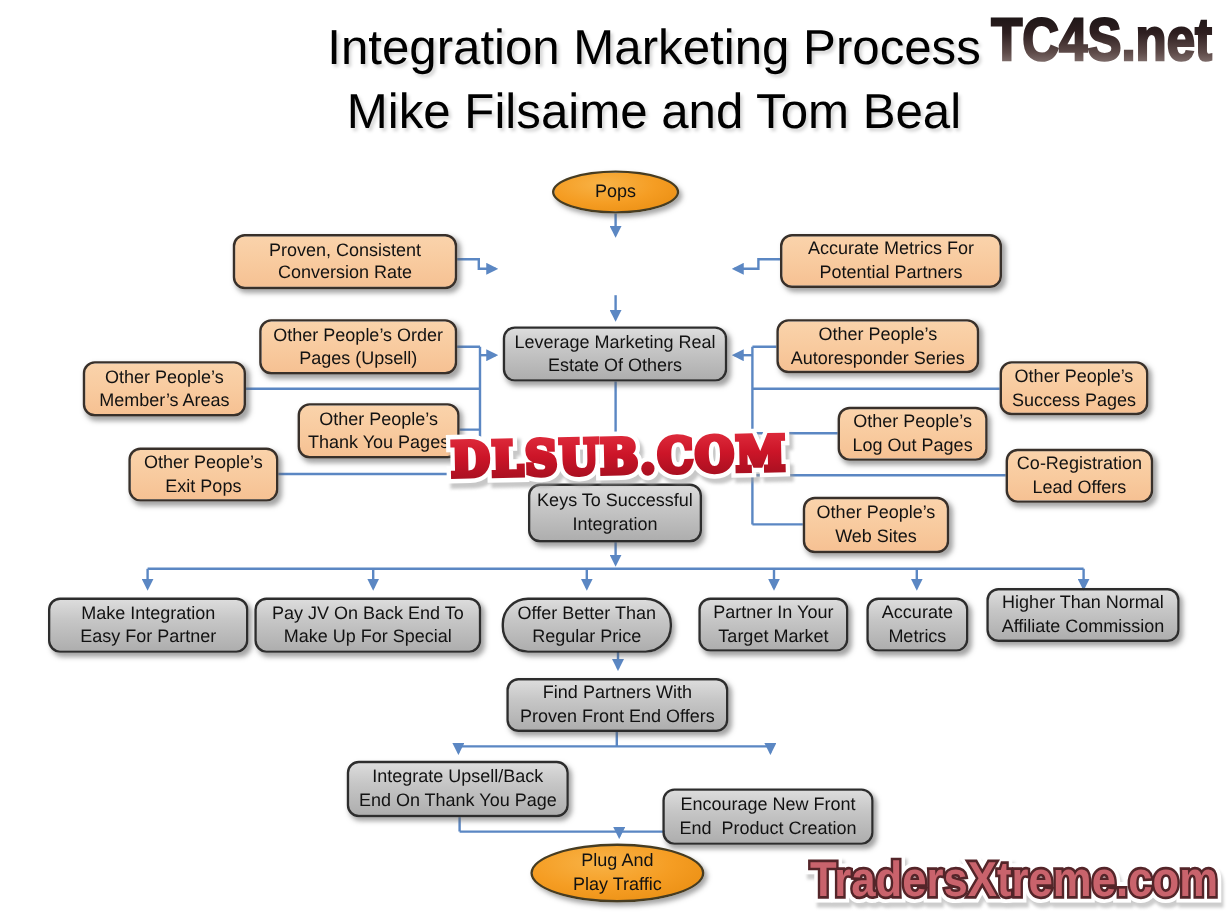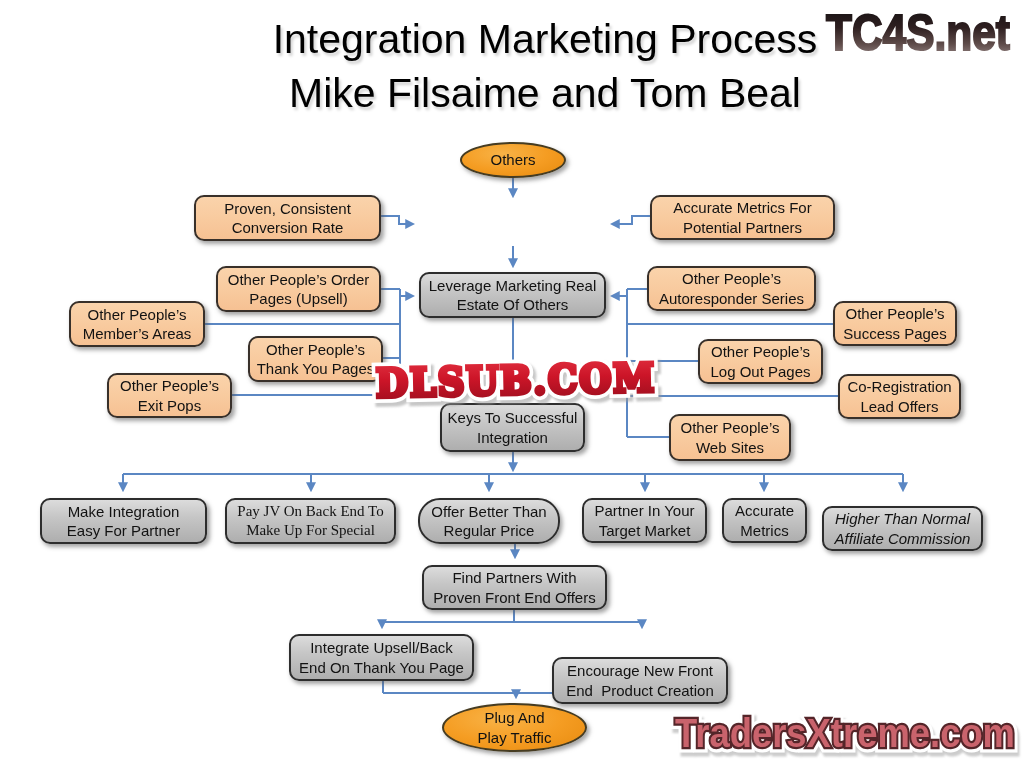--- a/index.html
+++ b/index.html
@@ -48,21 +48,21 @@
       <path d="M903 474 V490" marker-end="url(#arr)"></path>
       <path d="M515 543 V557" marker-end="url(#arr)"></path>
       <path d="M514 610 V622 M382 622 H642"></path>
       <path d="M382 622 V627" marker-end="url(#arr)"></path>
       <path d="M642 622 V627" marker-end="url(#arr)"></path>
       <path d="M383 681 V693 M642 681 V693 M383 693 H642"></path>
       <path d="M516 693 V697" marker-end="url(#arr)"></path>
     </g>
   </svg>
 
-  <div class="node ellipse" style="left:460px;top:142px;width:106px;height:36px;">Others</div>
+  <div class="node ellipse" style="left:460px;top:142px;width:106px;height:36px;">Pops</div>
   <div class="node orange" style="left:194px;top:195px;width:187px;height:46px;">Proven, Consistent
 Conversion Rate</div>
   <div class="node orange" style="left:650px;top:195px;width:185px;height:45px;">Accurate Metrics For
 Potential Partners</div>
   <div class="node orange" style="left:216px;top:266px;width:165px;height:46px;">Other People’s Order
 Pages (Upsell)</div>
   <div class="node gray" style="left:419px;top:272px;width:187px;height:46px;">Leverage Marketing Real
 Estate Of Others</div>
   <div class="node orange" style="left:647px;top:266px;width:169px;height:45px;">Other People’s
 Autoresponder Series</div>
@@ -77,29 +77,29 @@
   <div class="node orange" style="left:107px;top:373px;width:125px;height:45px;">Other People’s
 Exit Pops</div>
   <div class="node orange" style="left:838px;top:374px;width:123px;height:45px;">Co-Registration
 Lead Offers</div>
   <div class="node orange" style="left:669px;top:414px;width:122px;height:47px;">Other People’s
 Web Sites</div>
   <div class="node gray" style="left:40px;top:498px;width:167px;height:46px;">Make Integration
 Easy For Partner</div>
   <div class="node gray" style="left:440px;top:403px;width:145px;height:49px;">Keys To Successful
 Integration</div>
-  <div class="node gray" style="left:225px;top:498px;width:171px;height:46px;font-family:Liberation Serif, serif;">Pay JV On Back End To
+  <div class="node gray" style="left:212px;top:498px;width:189px;height:46px;">Pay JV On Back End To
 Make Up For Special</div>
   <div class="node gray" style="left:418px;top:498px;width:142px;height:46px;border-radius:22px;">Offer Better Than
 Regular Price</div>
   <div class="node gray" style="left:582px;top:498px;width:125px;height:45px;">Partner In Your
 Target Market</div>
   <div class="node gray" style="left:722px;top:498px;width:85px;height:45px;">Accurate
 Metrics</div>
-  <div class="node gray" style="left:822px;top:506px;width:161px;height:45px;font-style:italic;">Higher Than Normal
+  <div class="node gray" style="left:822px;top:490px;width:161px;height:45px;">Higher Than Normal
 Affiliate Commission</div>
   <div class="node gray" style="left:422px;top:565px;width:185px;height:45px;">Find Partners With
 Proven Front End Offers</div>
   <div class="node gray" style="left:289px;top:634px;width:185px;height:47px;">Integrate Upsell/Back
 End On Thank You Page</div>
   <div class="node gray" style="left:552px;top:634px;width:176px;height:47px;margin-top:23px;">Encourage New Front
 End &nbsp;Product Creation</div>
   <div class="node ellipse" style="left:442px;top:703px;width:145px;height:49px;">Plug And
 Play Traffic</div>
 

